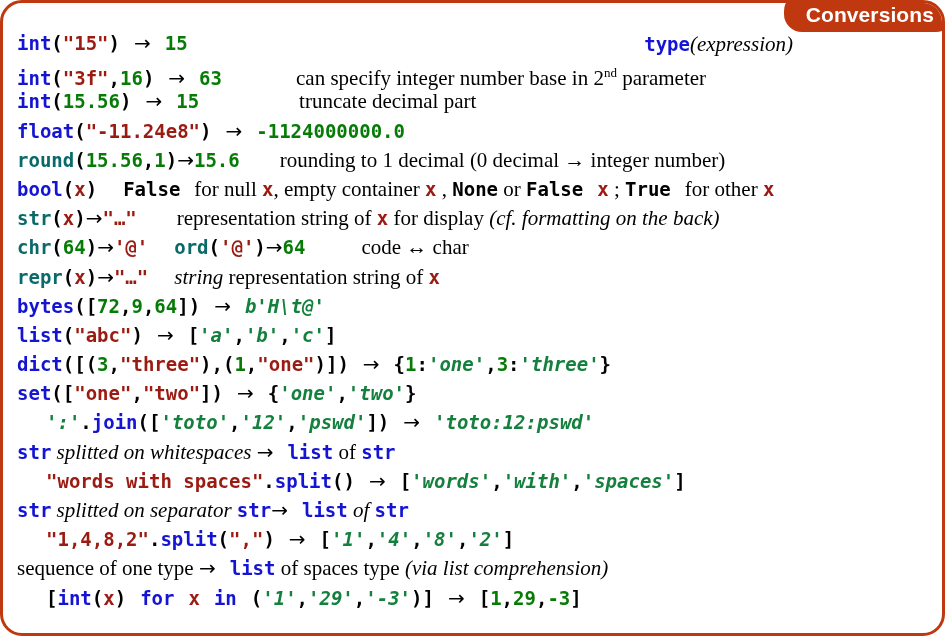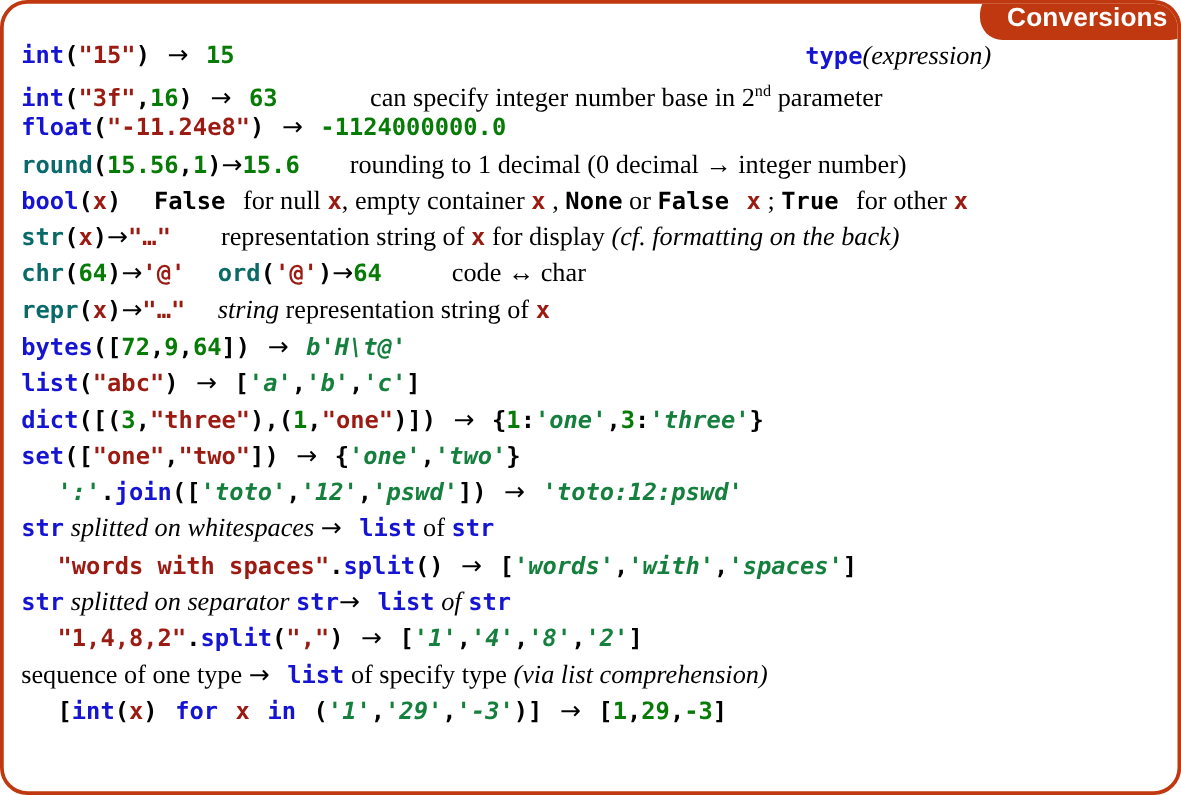--- a/index.html
+++ b/index.html
@@ -110,20 +110,23 @@
   <div id="rows">
 
     <div class="row">
       <span class="code fn">int</span><span class="code punc">(</span><span class="code strArg">"15"</span><span class="code punc">)</span><span class="gap"></span><span class="arrow">→</span><span class="gap"></span><span class="code num">15</span>
     </div>
 
     <div class="row">
       <span class="code fn">int</span><span class="code punc">(</span><span class="code strArg">"3f"</span><span class="code punc">,</span><span class="code num">16</span><span class="code punc">)</span><span class="gap"></span><span class="arrow">→</span><span class="gap"></span><span class="code num">63</span><span class="gapc"></span><span class="prose">can specify integer number base in 2</span><span class="prose sup">nd</span><span class="prose"> parameter</span>
     </div>
 
+    <div class="row">
+      <span class="code fn">int</span><span class="code punc">(</span><span class="code num">15.56</span><span class="code punc">)</span><span class="gap"></span><span class="arrow">→</span><span class="gap"></span><span class="code num">15</span><span class="gapc"></span><span class="gap2"></span><span class="prose">truncate decimal part</span>
+    </div>
 
     <div class="row">
       <span class="code fn">float</span><span class="code punc">(</span><span class="code strArg">"-11.24e8"</span><span class="code punc">)</span><span class="gap"></span><span class="arrow">→</span><span class="gap"></span><span class="code num">-1124000000.0</span>
     </div>
 
     <div class="row">
       <span class="code fn2">round</span><span class="code punc">(</span><span class="code num">15.56</span><span class="code punc">,</span><span class="code num">1</span><span class="code punc">)</span><span class="arrow">→</span><span class="code num">15.6</span><span class="gap3"></span><span class="prose">rounding to 1 decimal (0 decimal </span><span class="prose">→</span><span class="prose"> integer number)</span>
     </div>
 
     <div class="row">
@@ -173,21 +176,21 @@
 
     <div class="row">
       <span class="code fn">str</span><span class="prose it"> splitted on separator </span><span class="code fn">str</span><span class="arrow">→</span><span class="gap"></span><span class="code fn">list</span><span class="prose it"> of </span><span class="code fn">str</span>
     </div>
 
     <div class="row">
       <span class="ind"></span><span class="code strArg">"1,4,8,2"</span><span class="code punc">.</span><span class="code fn">split</span><span class="code punc">(</span><span class="code strArg">","</span><span class="code punc">)</span><span class="gap"></span><span class="arrow">→</span><span class="gap"></span><span class="code punc">[</span><span class="code strRes">'1'</span><span class="code punc">,</span><span class="code strRes">'4'</span><span class="code punc">,</span><span class="code strRes">'8'</span><span class="code punc">,</span><span class="code strRes">'2'</span><span class="code punc">]</span>
     </div>
 
     <div class="row">
-      <span class="prose">sequence of one type </span><span class="arrow">→</span><span class="gap"></span><span class="code fn">list</span><span class="prose"> of specify type </span><span class="prose it">(via list comprehension)</span>
+      <span class="prose">sequence of one type </span><span class="arrow">→</span><span class="gap"></span><span class="code fn">list</span><span class="prose"> of spaces type </span><span class="prose it">(via list comprehension)</span>
     </div>
 
     <div class="row">
       <span class="ind"></span><span class="code punc">[</span><span class="code fn">int</span><span class="code punc">(</span><span class="code var">x</span><span class="code punc">)</span><span class="gap"></span><span class="code fn">for</span><span class="gap"></span><span class="code var">x</span><span class="gap"></span><span class="code fn">in</span><span class="gap"></span><span class="code punc">(</span><span class="code strRes">'1'</span><span class="code punc">,</span><span class="code strRes">'29'</span><span class="code punc">,</span><span class="code strRes">'-3'</span><span class="code punc">)]</span><span class="gap"></span><span class="arrow">→</span><span class="gap"></span><span class="code punc">[</span><span class="code num">1</span><span class="code punc">,</span><span class="code num">29</span><span class="code punc">,</span><span class="code num">-3</span><span class="code punc">]</span>
     </div>
 
   </div>
 </div>
 
 </body></html>

